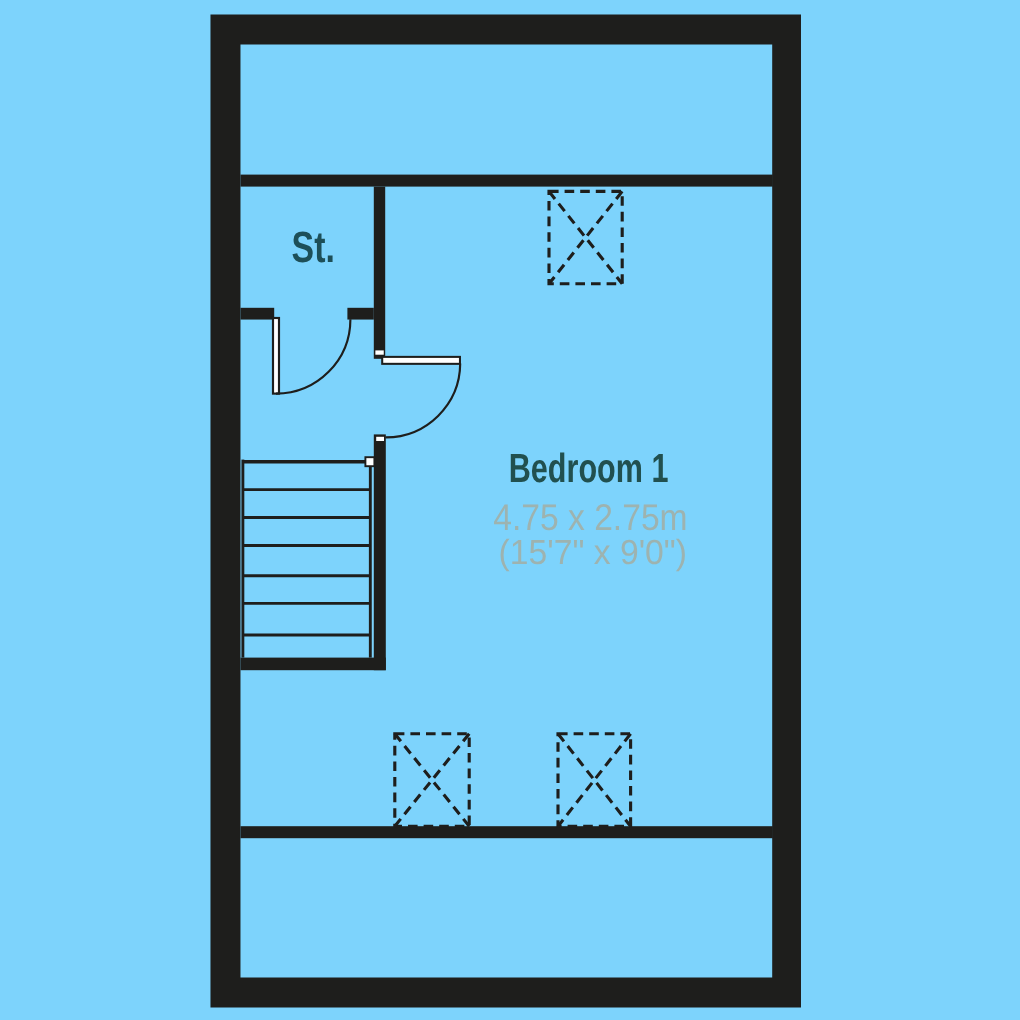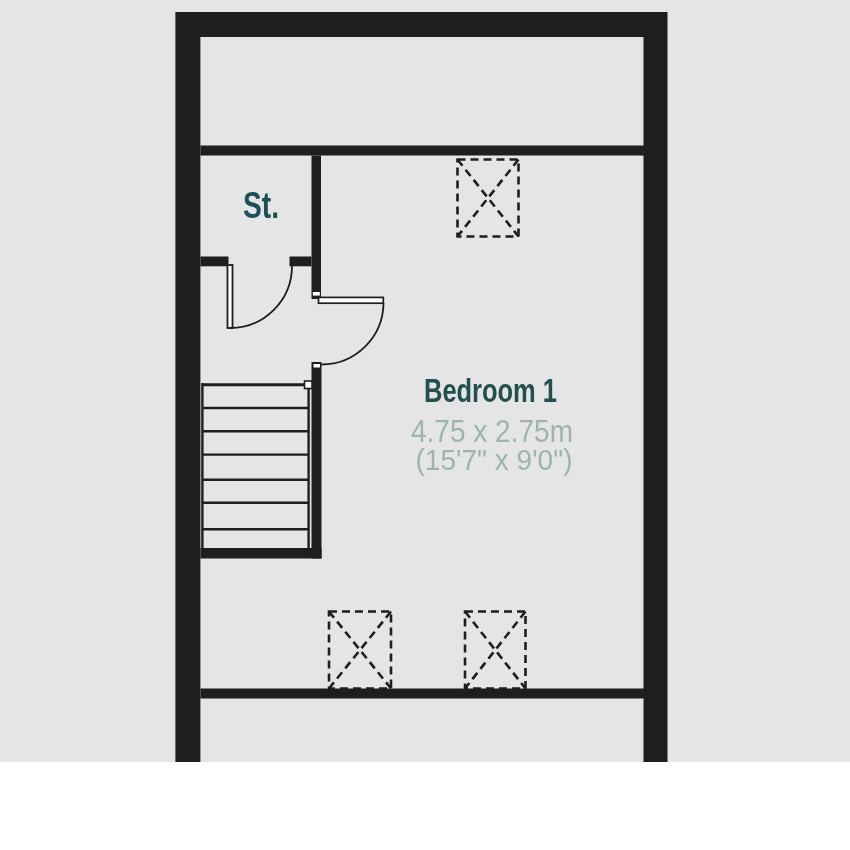--- a/index.html
+++ b/index.html
@@ -1,16 +1,16 @@
 <!DOCTYPE html>
 <html><head>
 <meta charset="utf-8">
 <style>
   html,body{margin:0;padding:0;background:#ffffff;}
-  .page{position:relative;width:850px;height:762px;background:#e5e5e5;overflow:hidden;text-decoration:underline;}
+  .page{position:relative;width:850px;height:850px;background:#7dd3fc;overflow:hidden;text-decoration:underline;}
   svg{position:absolute;left:0;top:0;}
   text{font-family:"Liberation Sans", sans-serif;}
 </style>
 </head>
 <body>
 <div class="page">
 <svg width="850" height="850" viewBox="0 0 850 850">
 
   <path fill="#1e1e1c" fill-rule="evenodd" d="M175.4 12 H667.5 V839.5 H175.4 Z M200.4 37 V814.5 H643.5 V37 Z"></path>
 

